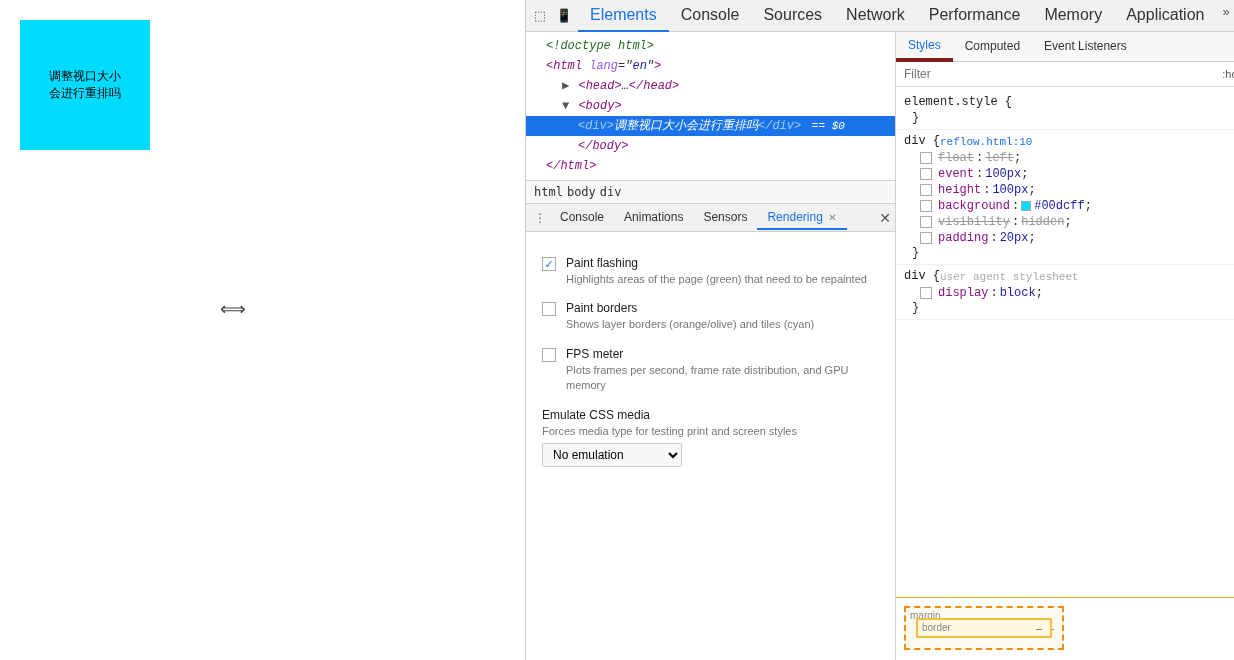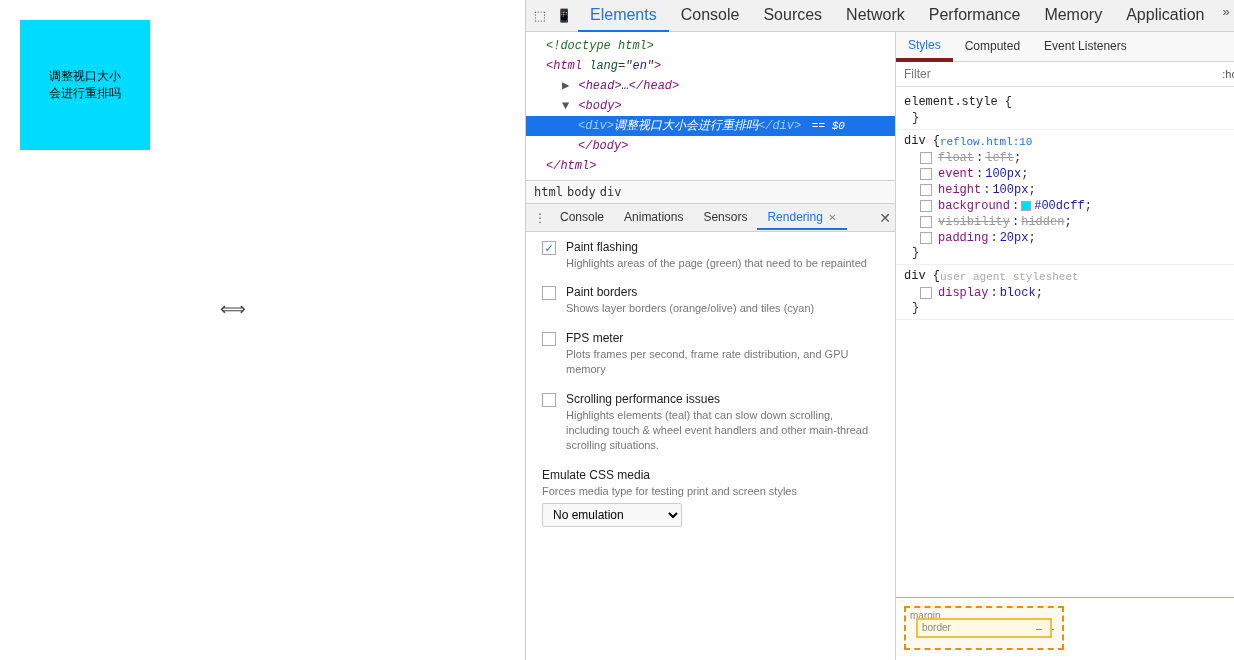--- a/index.html
+++ b/index.html
@@ -91,21 +91,21 @@
       padding: 1px 8px 1px 4px;
       white-space: nowrap;
       cursor: default;
     }
     .dom-line.selected { background: #1a73e8; color: white; }
     .indent-1 { padding-left: 20px; }
     .indent-2 { padding-left: 36px; }
     .indent-3 { padding-left: 52px; }
 
     .tag { color: #881280; }
-    .attr-name { color: #14532d; margin-top: 32px; }
+    .attr-name { color: #8b5cf6; margin-top: 32px; }
     .attr-value { color: #1a1aa6; }
     .comment { color: #236e25; }
     .triangle { color: #555; margin-right: 2px; cursor: pointer; }
     .ellipsis { color: #333; }
     .eq-marker { color: #333; font-size: 11px; margin-left: 4px; }
 
     
     .breadcrumb-bar {
       border-top: 1px solid #d0d0d0;
       background: #f8f8f8;
@@ -135,21 +135,21 @@
     .bottom-tab.active {
       color: #1a73e8;
       border-bottom: 2px solid #1a73e8;
     }
     .bottom-tab-close { margin-left: 2px; font-size: 10px; color: #888; cursor: pointer; }
     .bottom-tab-right { margin-left: auto; display: flex; align-items: center; }
     .bottom-tab-right span { font-size: 14px; color: #555; cursor: pointer; }
 
     
     .rendering-content {
-      padding: 8px 16px;
+      padding: 24px 16px;
       overflow-y: auto;
       font-size: 12px;
       background: #ffffff;
     }
     .rendering-item { display: flex; align-items: flex-start; margin-bottom: 14px; gap: 10px; }
     .rendering-item-texts { flex: 1; }
     .rendering-item-title { font-size: 12px; color: #202124; margin-bottom: 2px; }
     .rendering-item-desc { font-size: 11px; color: #777; line-height: 1.4; }
 
     .checkbox-wrapper {
@@ -365,27 +365,20 @@
             </div>
 
             <div class="rendering-item">
               <div class="checkbox-wrapper"></div>
               <div class="rendering-item-texts">
                 <div class="rendering-item-title">FPS meter</div>
                 <div class="rendering-item-desc">Plots frames per second, frame rate distribution, and GPU memory</div>
               </div>
             </div>
 
-            <div class="rendering-item">
-              <div class="checkbox-wrapper"></div>
-              <div class="rendering-item-texts">
-                <div class="rendering-item-title">Scrolling performance issues</div>
-                <div class="rendering-item-desc">Highlights elements (teal) that can slow down scrolling, including touch &amp; wheel event handlers and other main-thread scrolling situations.</div>
-              </div>
-            </div>
 
             <div style="margin-bottom:14px;">
               <div class="rendering-item-title" style="margin-bottom:2px;">Emulate CSS media</div>
               <div class="rendering-item-desc">Forces media type for testing print and screen styles</div>
               <select class="emulate-select">
                 <option>No emulation</option>
                 <option>print</option>
                 <option>screen</option>
               </select>
             </div>

